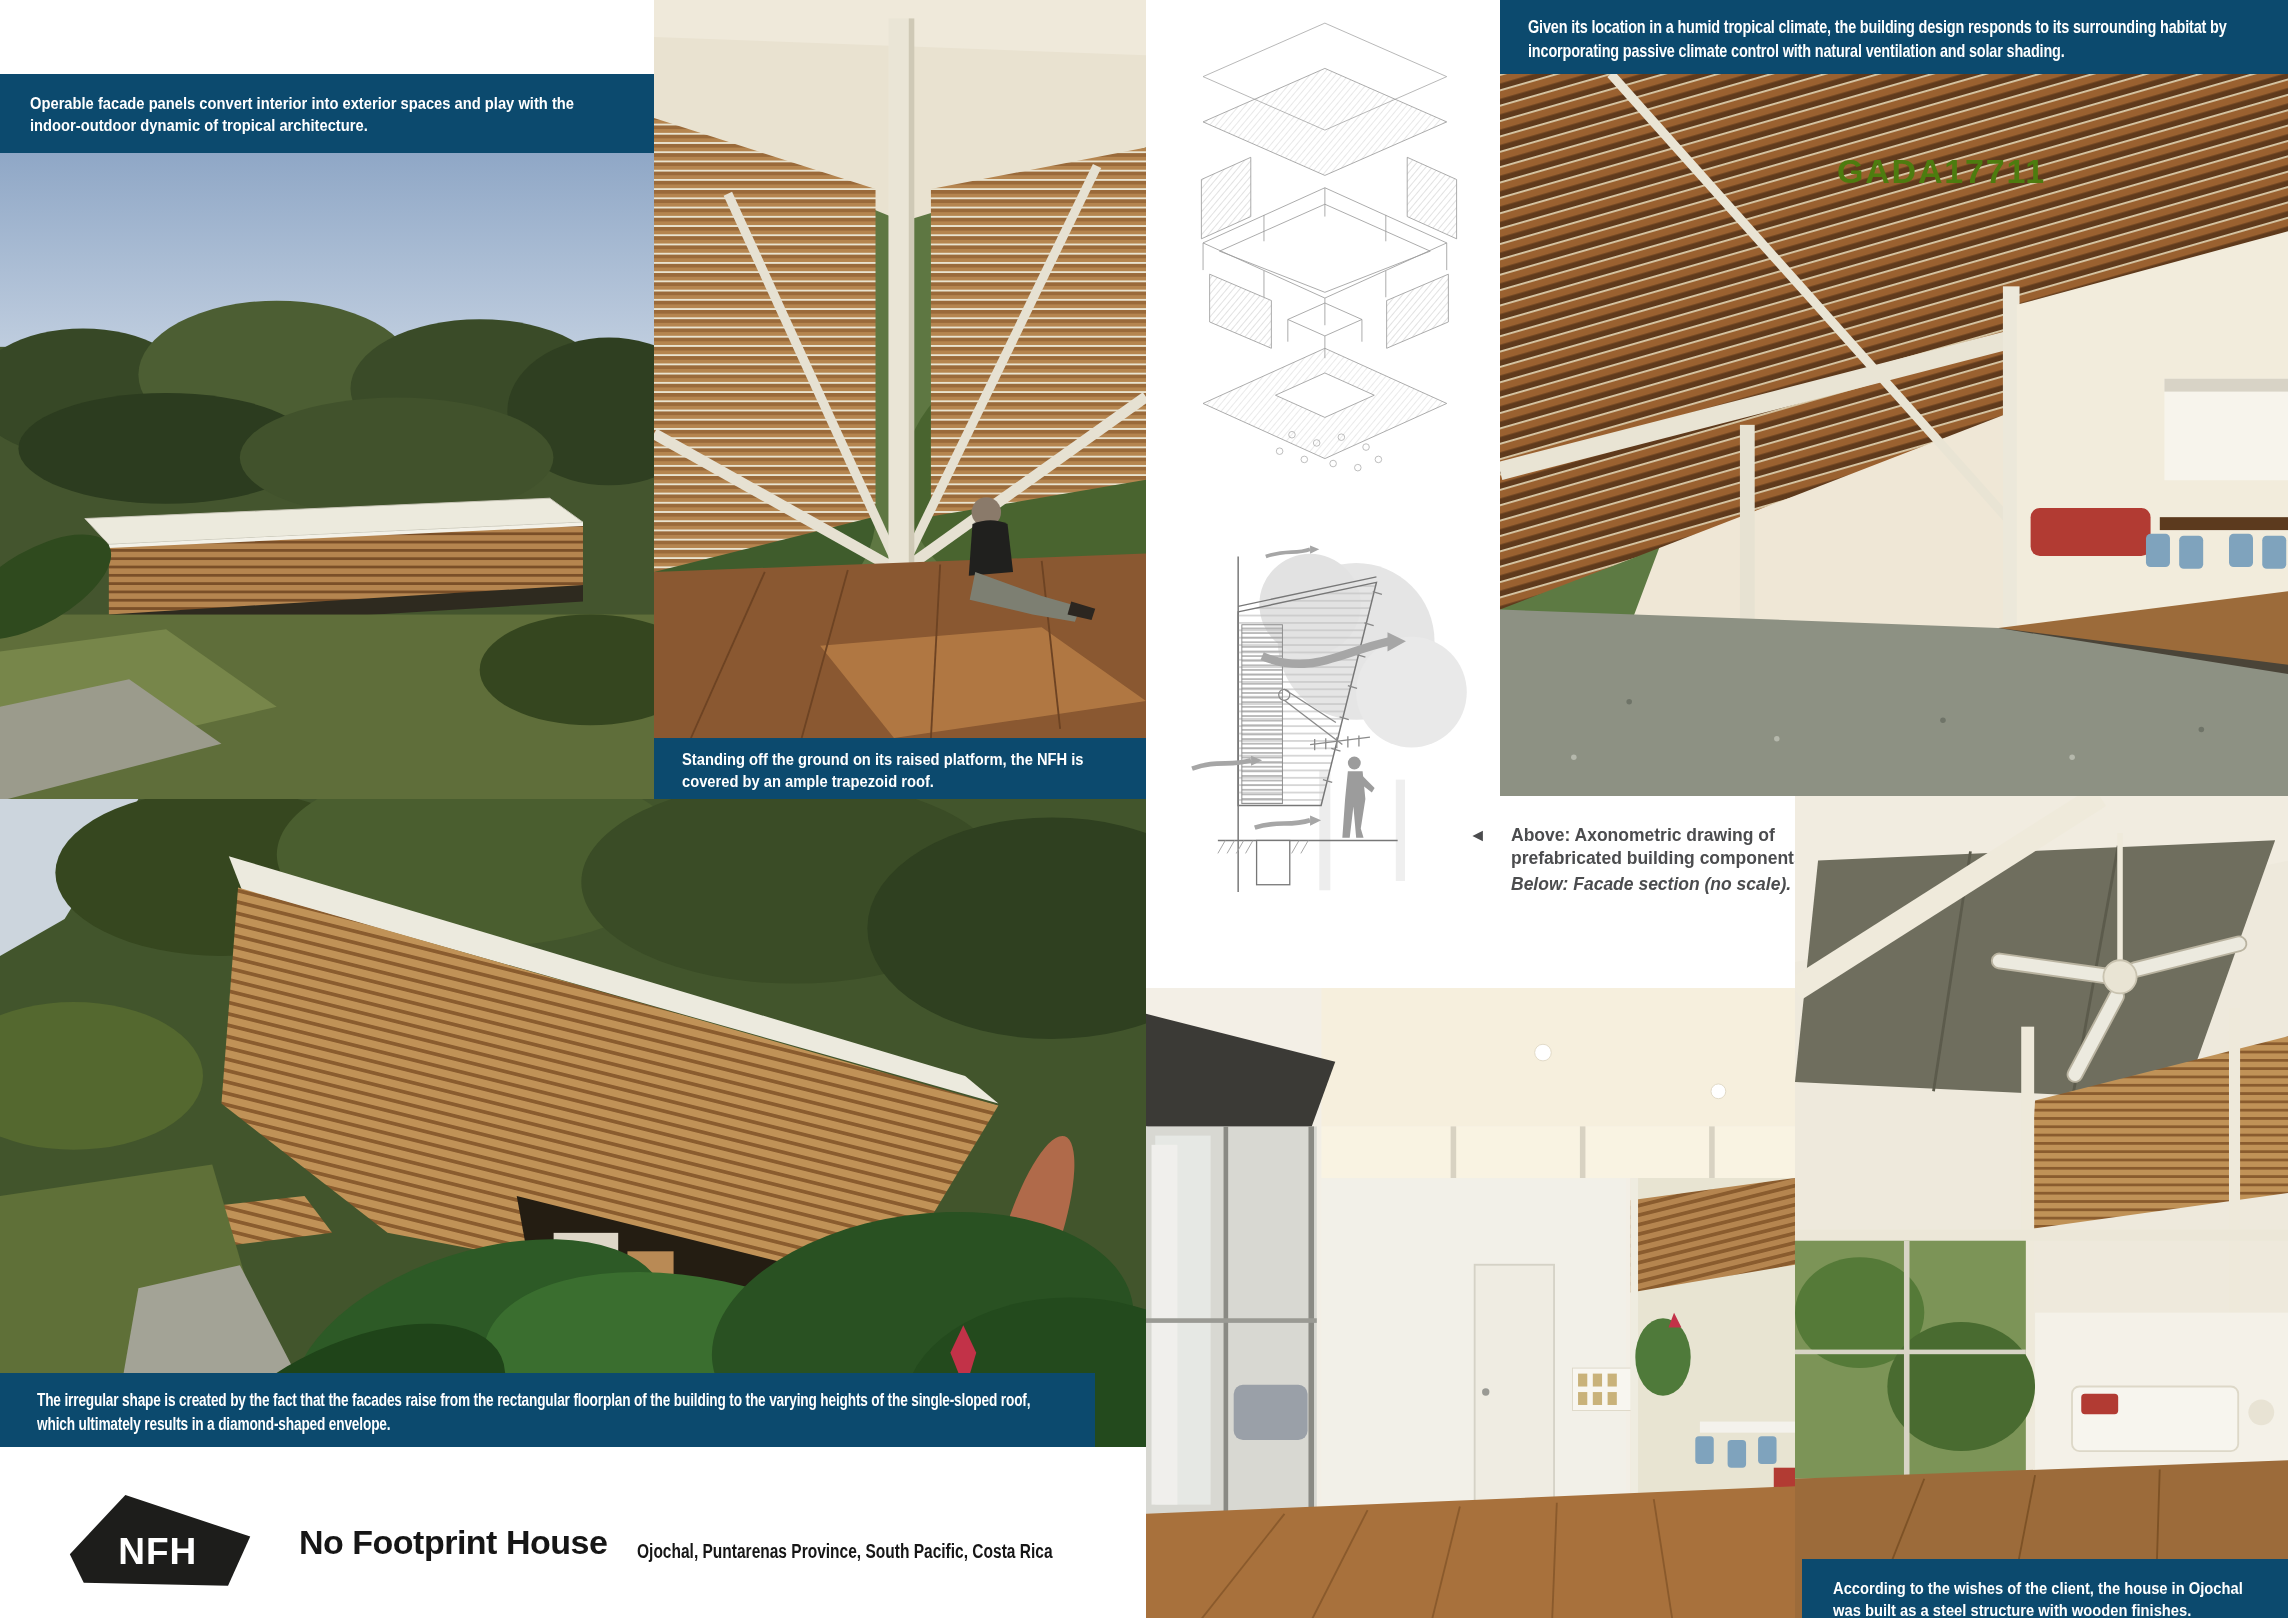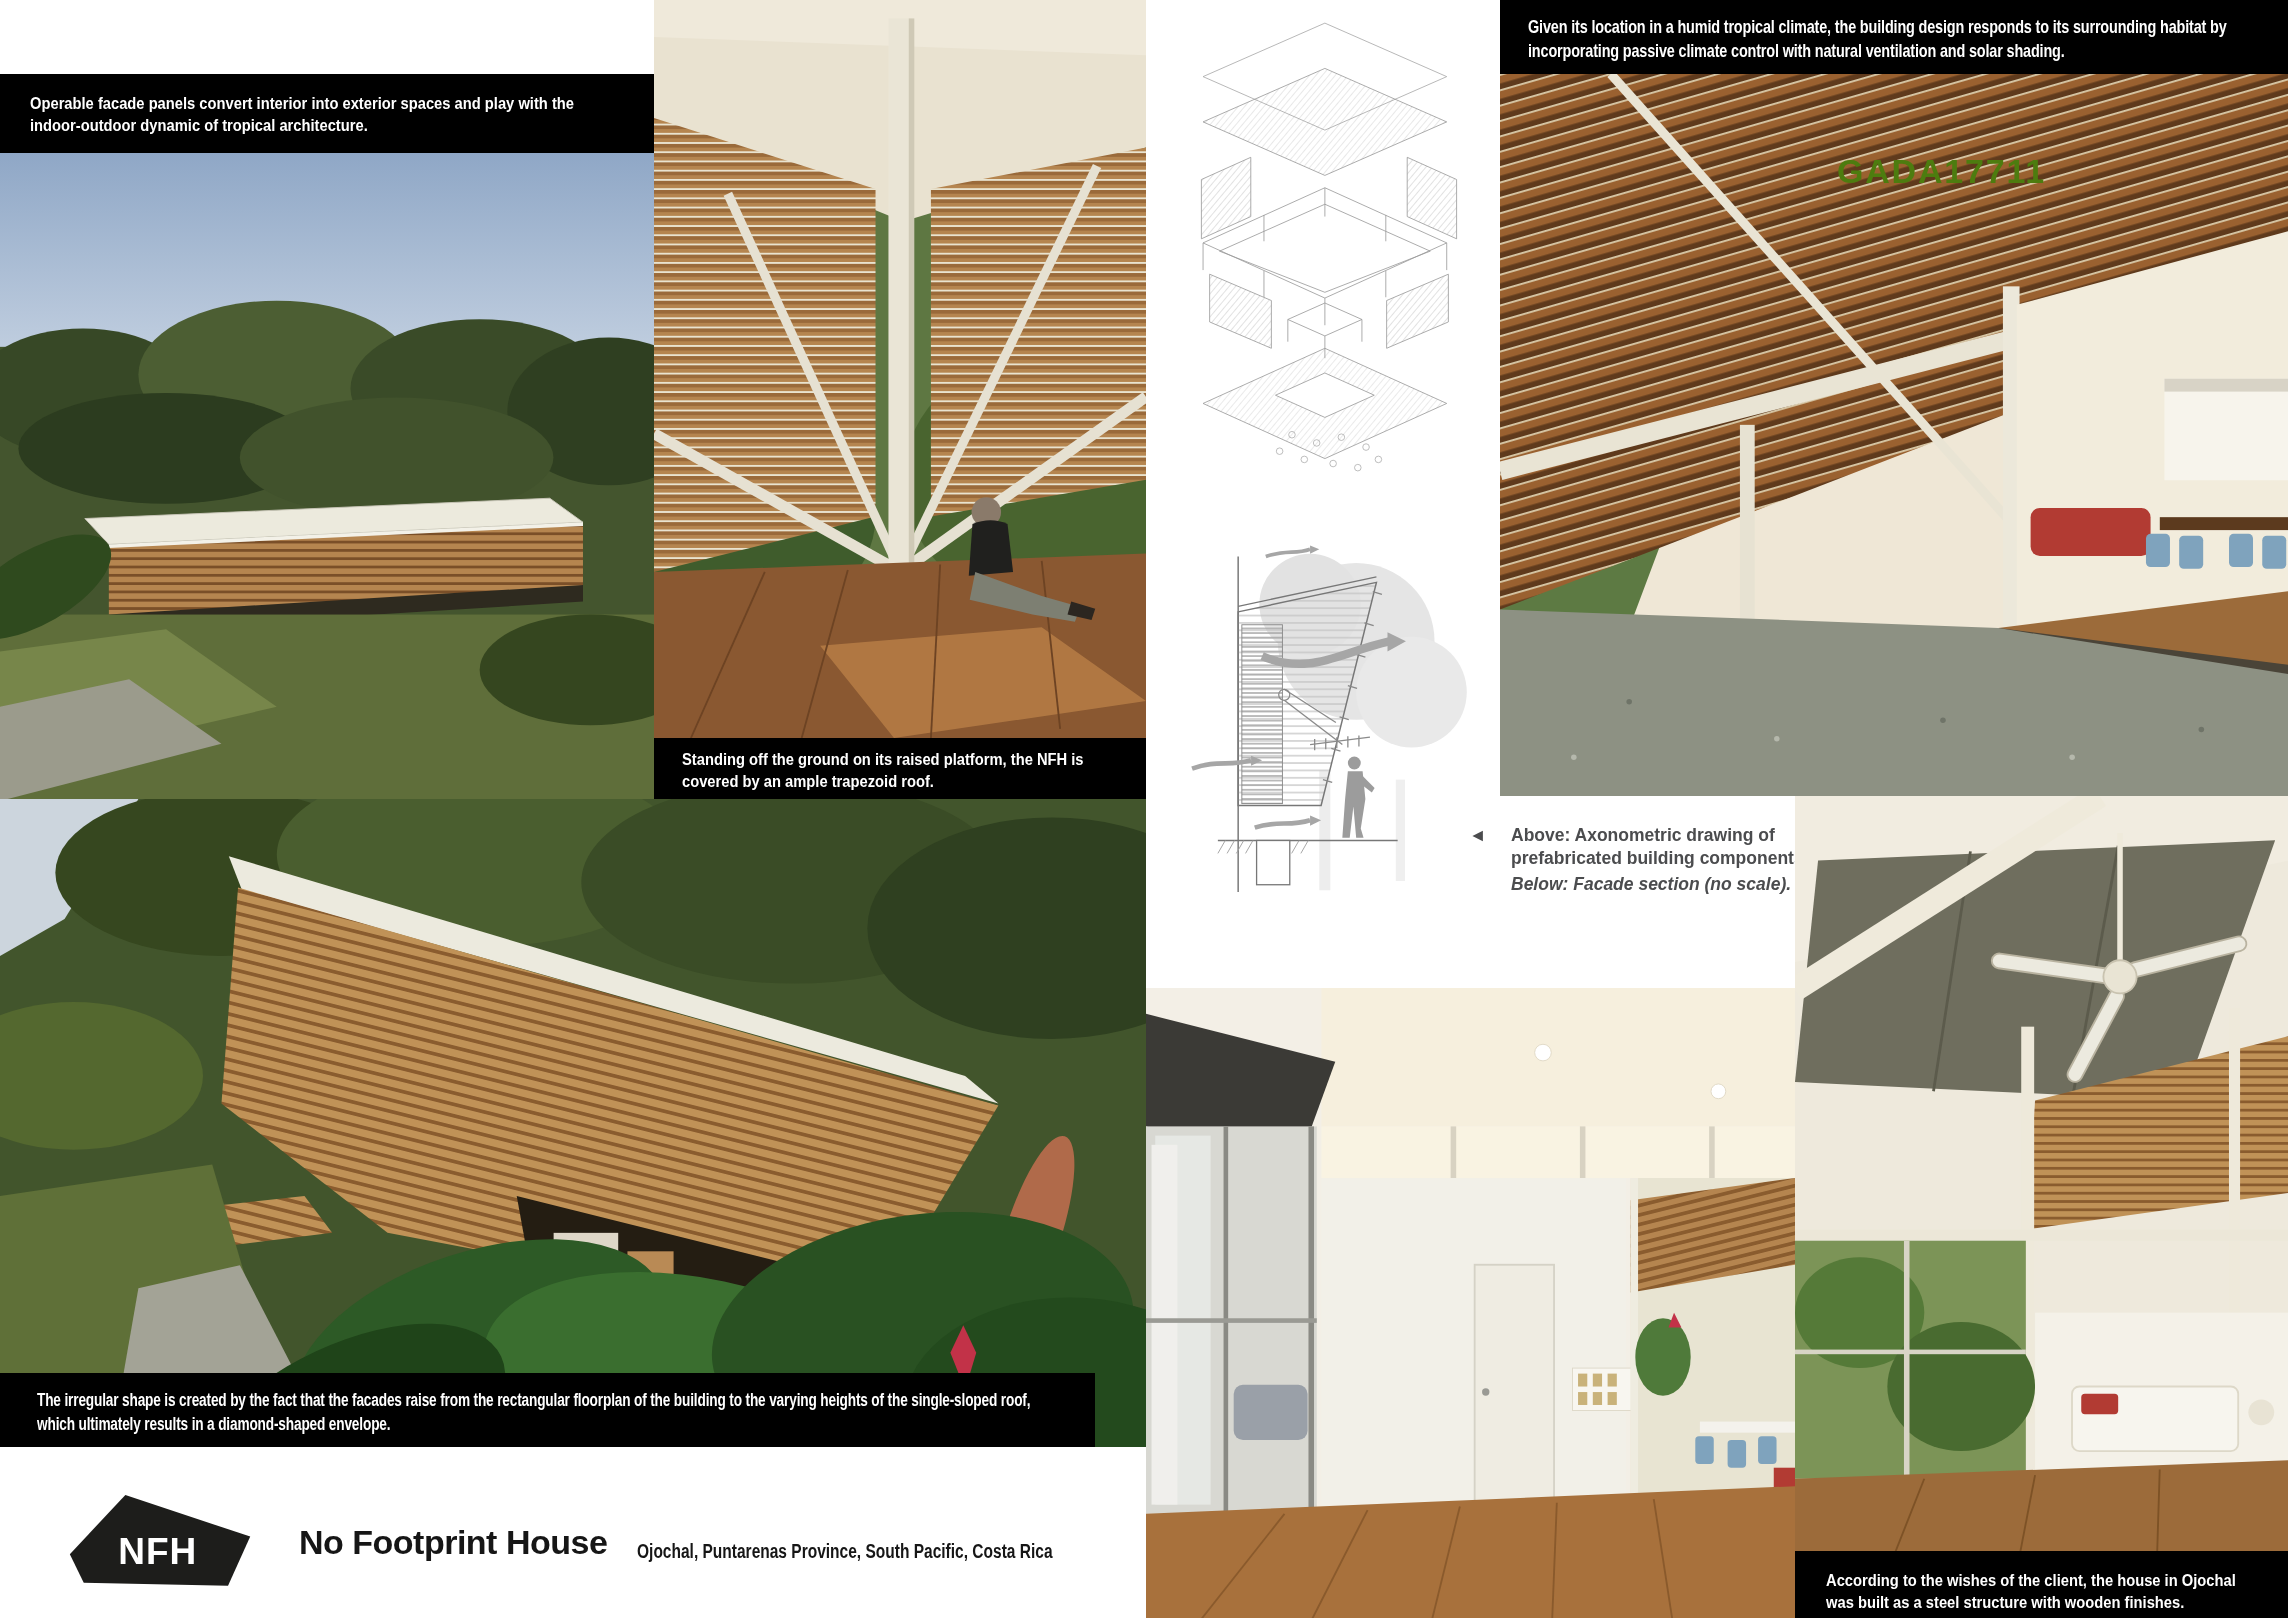--- a/index.html
+++ b/index.html
@@ -1,37 +1,37 @@
 <!DOCTYPE html>
 <html style="font-size:14.8px"><head>
 <meta charset="utf-8">
 <style>
   html,body{margin:0;padding:0;background:#ffffff;}
   .board{position:relative;width:2289px;height:1619px;background:#ffffff;overflow:hidden;
          font-family:"Liberation Sans",sans-serif;}
   .ph{position:absolute;display:block;}
-  .cap{position:absolute;background:#000000;color:#ffffff;font-weight:bold;overflow:hidden;}
+  .cap{position:absolute;background:#0c4a6e;color:#ffffff;font-weight:bold;overflow:hidden;}
   .cap .tx{display:block;transform-origin:0 0;}
   
   .capA{left:0;top:74px;width:654px;height:79px;}
   .capA .tx{margin:18.5px 0 0 29.5px;width:628px;font-size:16px;line-height:22px;transform:scaleX(.92);}
   
   .capB{left:654px;top:737px;width:492px;height:62px;}
   .capB .tx{margin:12px 0 0 28px;width:461px;font-size:16px;line-height:22px;transform:scaleX(.92);}
   
   .capE{left:1500px;top:0;width:789px;height:74px;}
   .capE .tx{margin:14.8px 0 0 28px;width:932px;font-size:18.5px;line-height:24px;transform:scaleX(.78);letter-spacing:-0.2px;}
   
   .capH{left:1146px;top:909px;width:649px;height:78px;}
   .capH .tx{margin:16.6px 0 0 34px;width:752px;font-size:18.5px;line-height:24px;transform:scaleX(.78);letter-spacing:-0.2px;}
   
   .capD{left:0;top:574px;width:1095px;height:74px;}
   .capD .tx{margin:14.8px 0 0 37px;width:1292px;font-size:17.5px;line-height:24px;transform:scaleX(.78);letter-spacing:-0.2px;}
   
-  .capK{left:0;right:0;bottom:0;height:68px;}
+  .capK{left:7px;right:0;bottom:0;height:60px;}
   .capK .tx{margin:18.5px 0 0 31px;width:461px;font-size:16px;line-height:22px;transform:scaleX(.92);}
   
   .capG{position:absolute;left:1469px;top:824px;width:351px;display:flex;color:#4b4c4e;font-weight:bold;}
   .capG .arr{width:42px;font-size:17.5px;line-height:23px;}
   .capG .txt{width:305px;font-size:17.5px;line-height:23px;}
   .capG .p2{margin-top:3px;font-style:italic;}
   .photoC-wrap{position:absolute;left:0;top:799px;width:1146px;height:496px;}
   .photoJ-wrap{position:absolute;left:1795px;top:796px;width:494px;height:823px;}
   .photoF-wrap{position:absolute;left:1500px;top:74px;width:789px;height:722px;}
   .wm{position:absolute;left:337px;top:78px;font-size:34px;font-weight:bold;color:#4d7c0f;letter-spacing:1.8px;}

